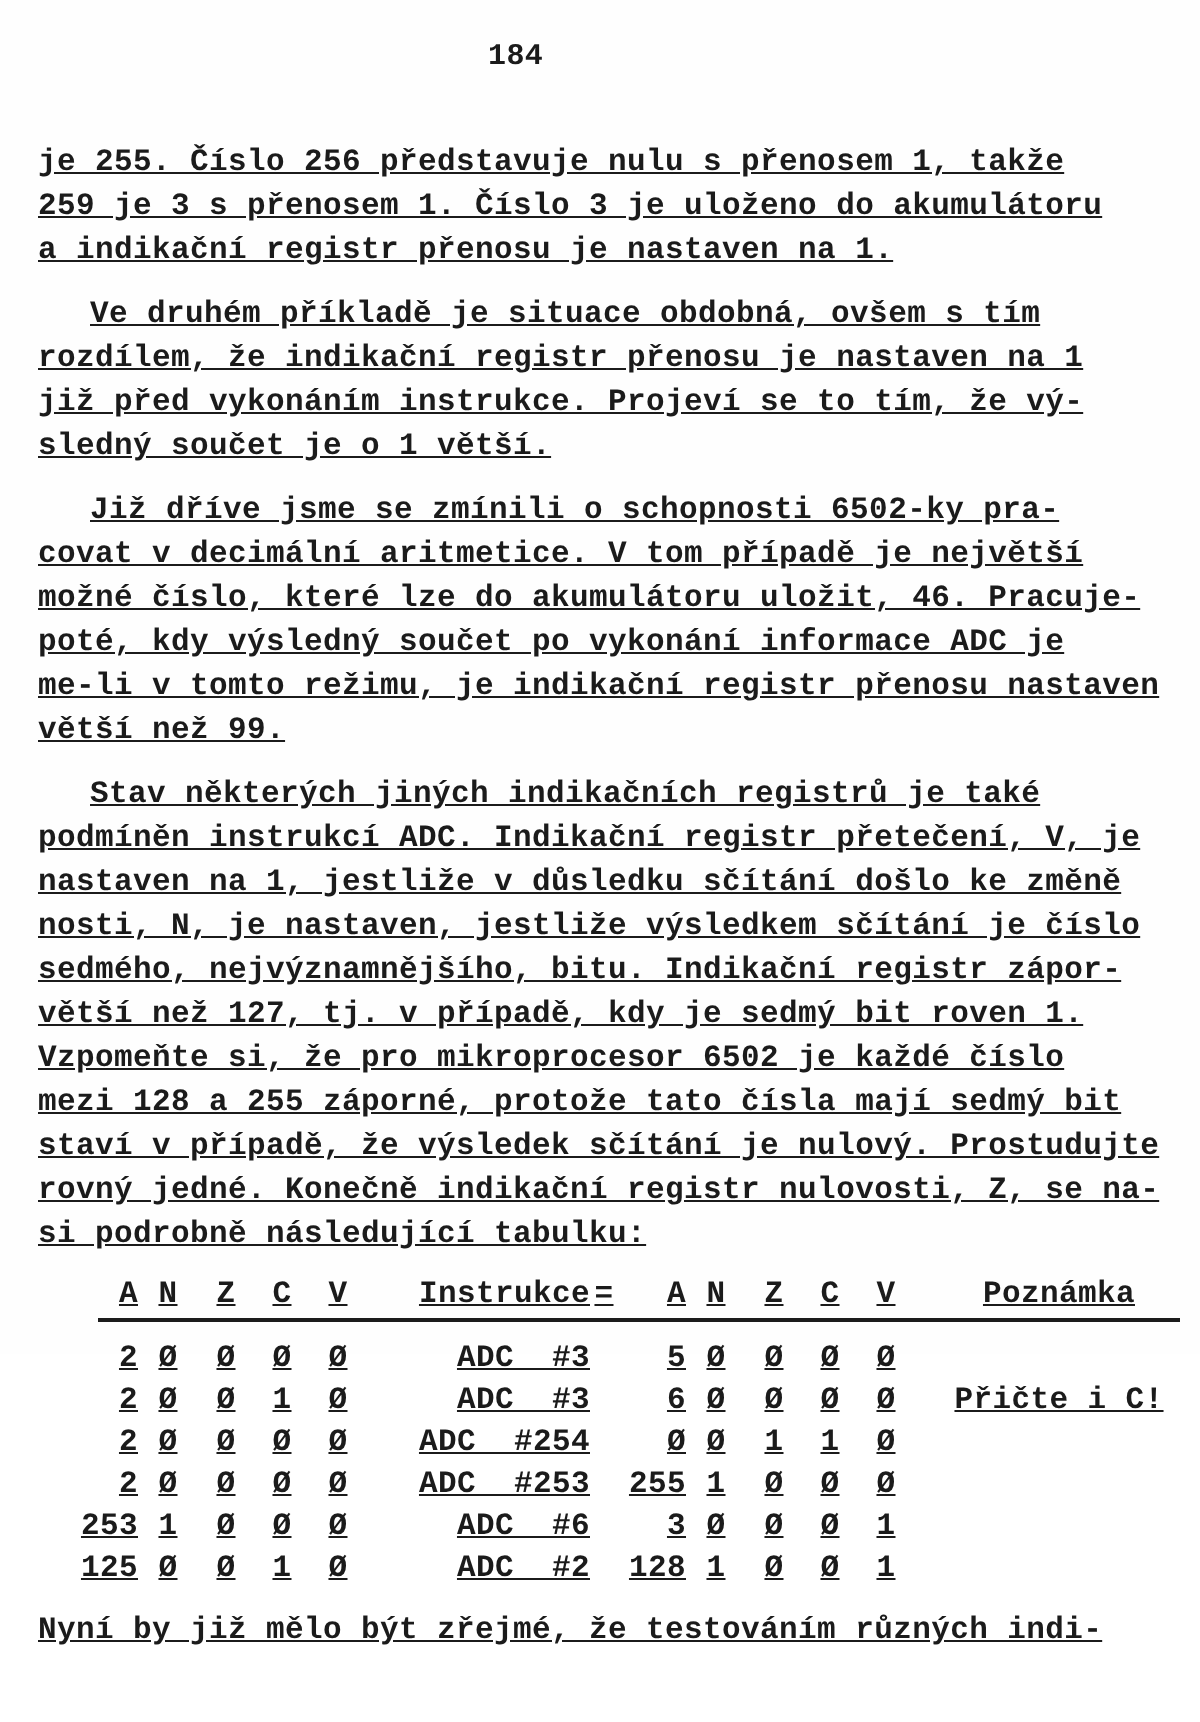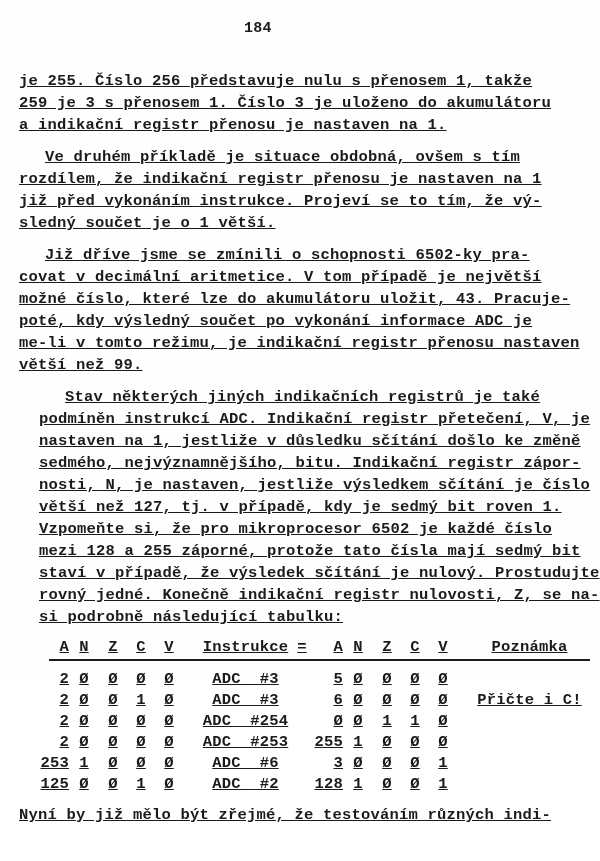--- a/index.html
+++ b/index.html
@@ -26,40 +26,40 @@
   .content {
     position: absolute;
     top: 70px; left: 19px; right: 10px; text-decoration: underline;
   }
   .para {
     margin: 0 12px 10px 0;
     line-height: 22px;
   }
   .para .line { white-space: pre; }
   .para.indented .line:first-child { padding-left: 26px; }
-  .para4 { margin-bottom: 8px; margin-left: 20px; }
+  .para4 { margin-bottom: 8px; }
 
   
   .reg-table { margin-top: 0; }
   .t-grid {
     display: grid;
     grid-template-columns: 50px 30px 28px 28px 28px 112px 14px 34px 30px 28px 28px 28px 1fr;
     line-height: 22px;
   }
   .t-rule {
     margin-left: 30px;
     margin-top: 1px;
     border-top: 2.6px solid #1c1c1c;
     height: 0;
   }
   .t-body { margin-top: 8px; }
   .t-body .t-grid { line-height: 21px; }
   .c-a   { text-align: right; white-space: pre; }
   .c-f   { text-align: center; white-space: pre; }
-  .c-i   { text-align: center; padding-left: 13px; white-space: pre; }
+  .c-i   { text-align: right; padding-left: 13px; white-space: pre; }
   .c-eq  { text-align: center; white-space: pre; }
   .c-a2  { text-align: right; white-space: pre; }
   .c-note{ text-align: center; padding-left: 12px; white-space: pre; }
   .closing {
     margin-top: 9px;
     line-height: 22px;
     white-space: pre;
   }
 </style>
 </head>
@@ -80,32 +80,32 @@
     <div class="para indented">
       <div class="line">Ve druhém příkladě je situace obdobná, ovšem s tím</div>
       <div class="line">rozdílem, že indikační registr přenosu je nastaven na 1</div>
       <div class="line">již před vykonáním instrukce. Projeví se to tím, že vý-</div>
       <div class="line">sledný součet je o 1 větší.</div>
     </div>
 
     <div class="para indented">
       <div class="line">Již dříve jsme se zmínili o schopnosti 6502-ky pra-</div>
       <div class="line">covat v decimální aritmetice. V tom případě je největší</div>
-      <div class="line">možné číslo, které lze do akumulátoru uložit, 43. Pracuje-</div>
+      <div class="line">možné číslo, které lze do akumulátoru uložit, 46. Pracuje-</div>
       <div class="line">poté, kdy výsledný součet po vykonání informace ADC je</div>
       <div class="line">me-li v tomto režimu, je indikační registr přenosu nastaven</div>
       <div class="line">větší než 99.</div>
     </div>
 
     <div class="para indented para4">
       <div class="line">Stav některých jiných indikačních registrů je také</div>
       <div class="line">podmíněn instrukcí ADC. Indikační registr přetečení, V, je</div>
       <div class="line">nastaven na 1, jestliže v důsledku sčítání došlo ke změně</div>
+      <div class="line">nosti, N, je nastaven, jestliže výsledkem sčítání je číslo</div>
       <div class="line">sedmého, nejvýznamnějšího, bitu. Indikační registr zápor-</div>
-      <div class="line">nosti, N, je nastaven, jestliže výsledkem sčítání je číslo</div>
       <div class="line">větší než 127, tj. v případě, kdy je sedmý bit roven 1.</div>
       <div class="line">Vzpomeňte si, že pro mikroprocesor 6502 je každé číslo</div>
       <div class="line">mezi 128 a 255 záporné, protože tato čísla mají sedmý bit</div>
       <div class="line">staví v případě, že výsledek sčítání je nulový. Prostudujte</div>
       <div class="line">rovný jedné. Konečně indikační registr nulovosti, Z, se na-</div>
       <div class="line">si podrobně následující tabulku:</div>
     </div>
 
     <div class="reg-table">
 

